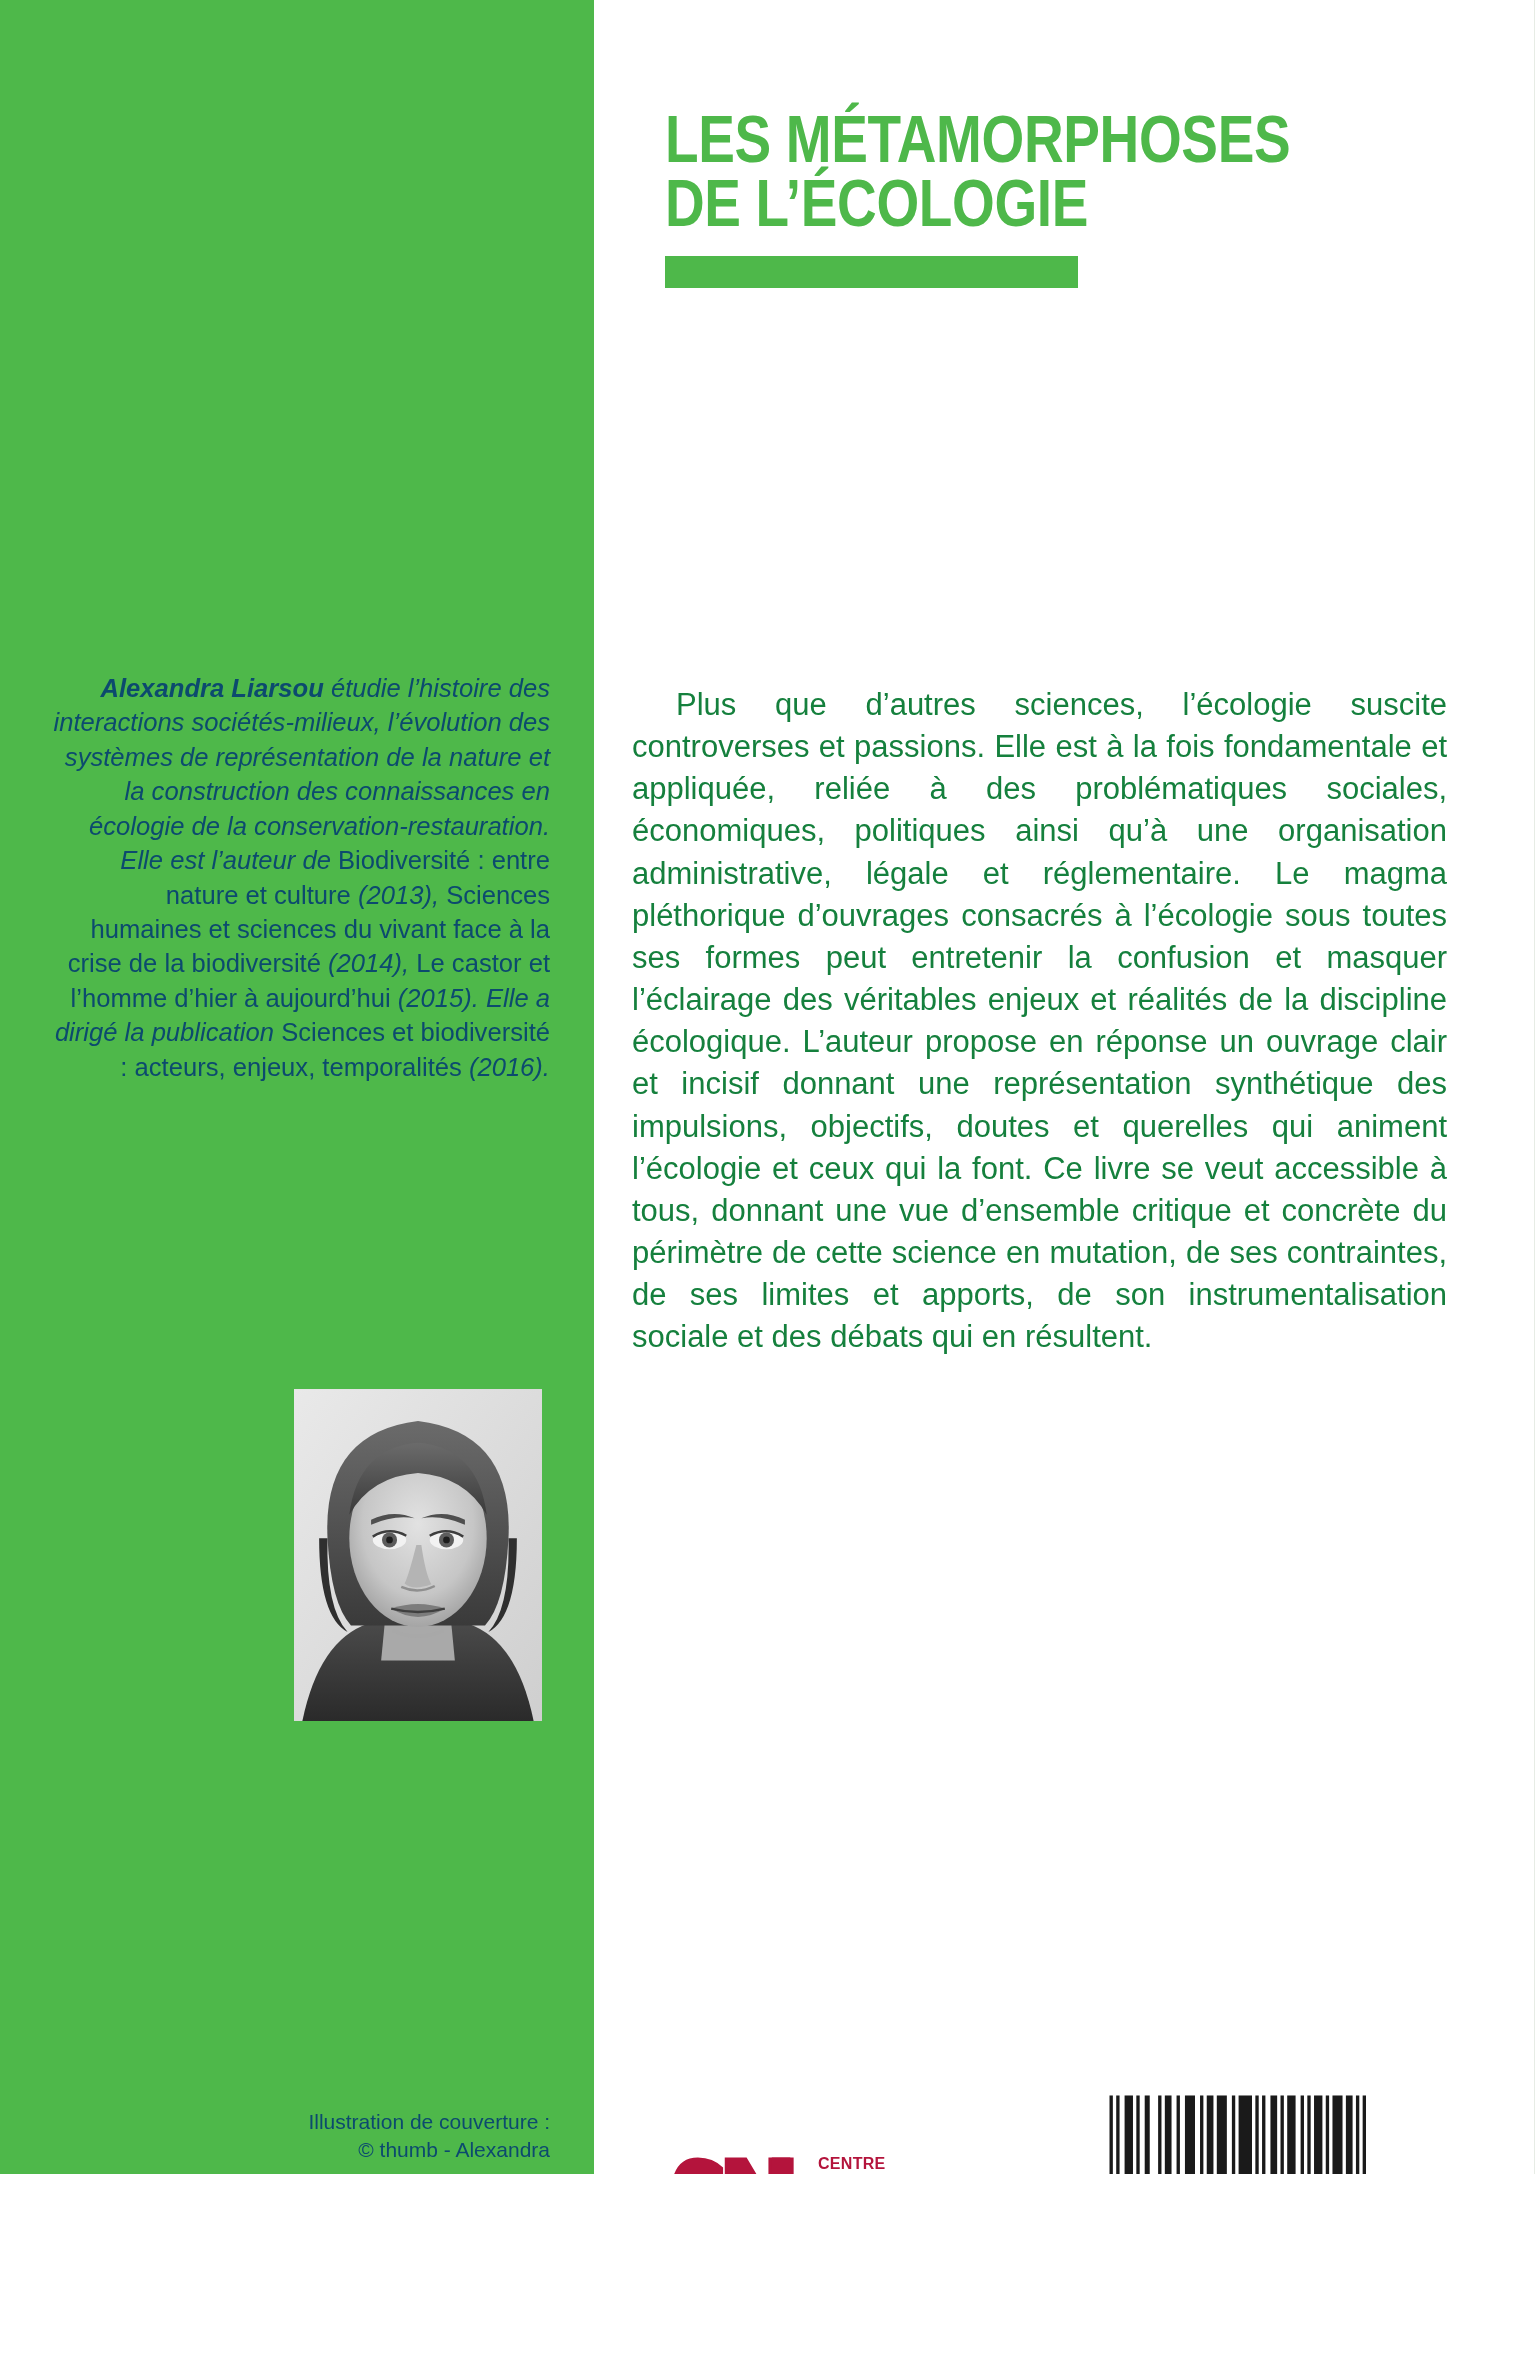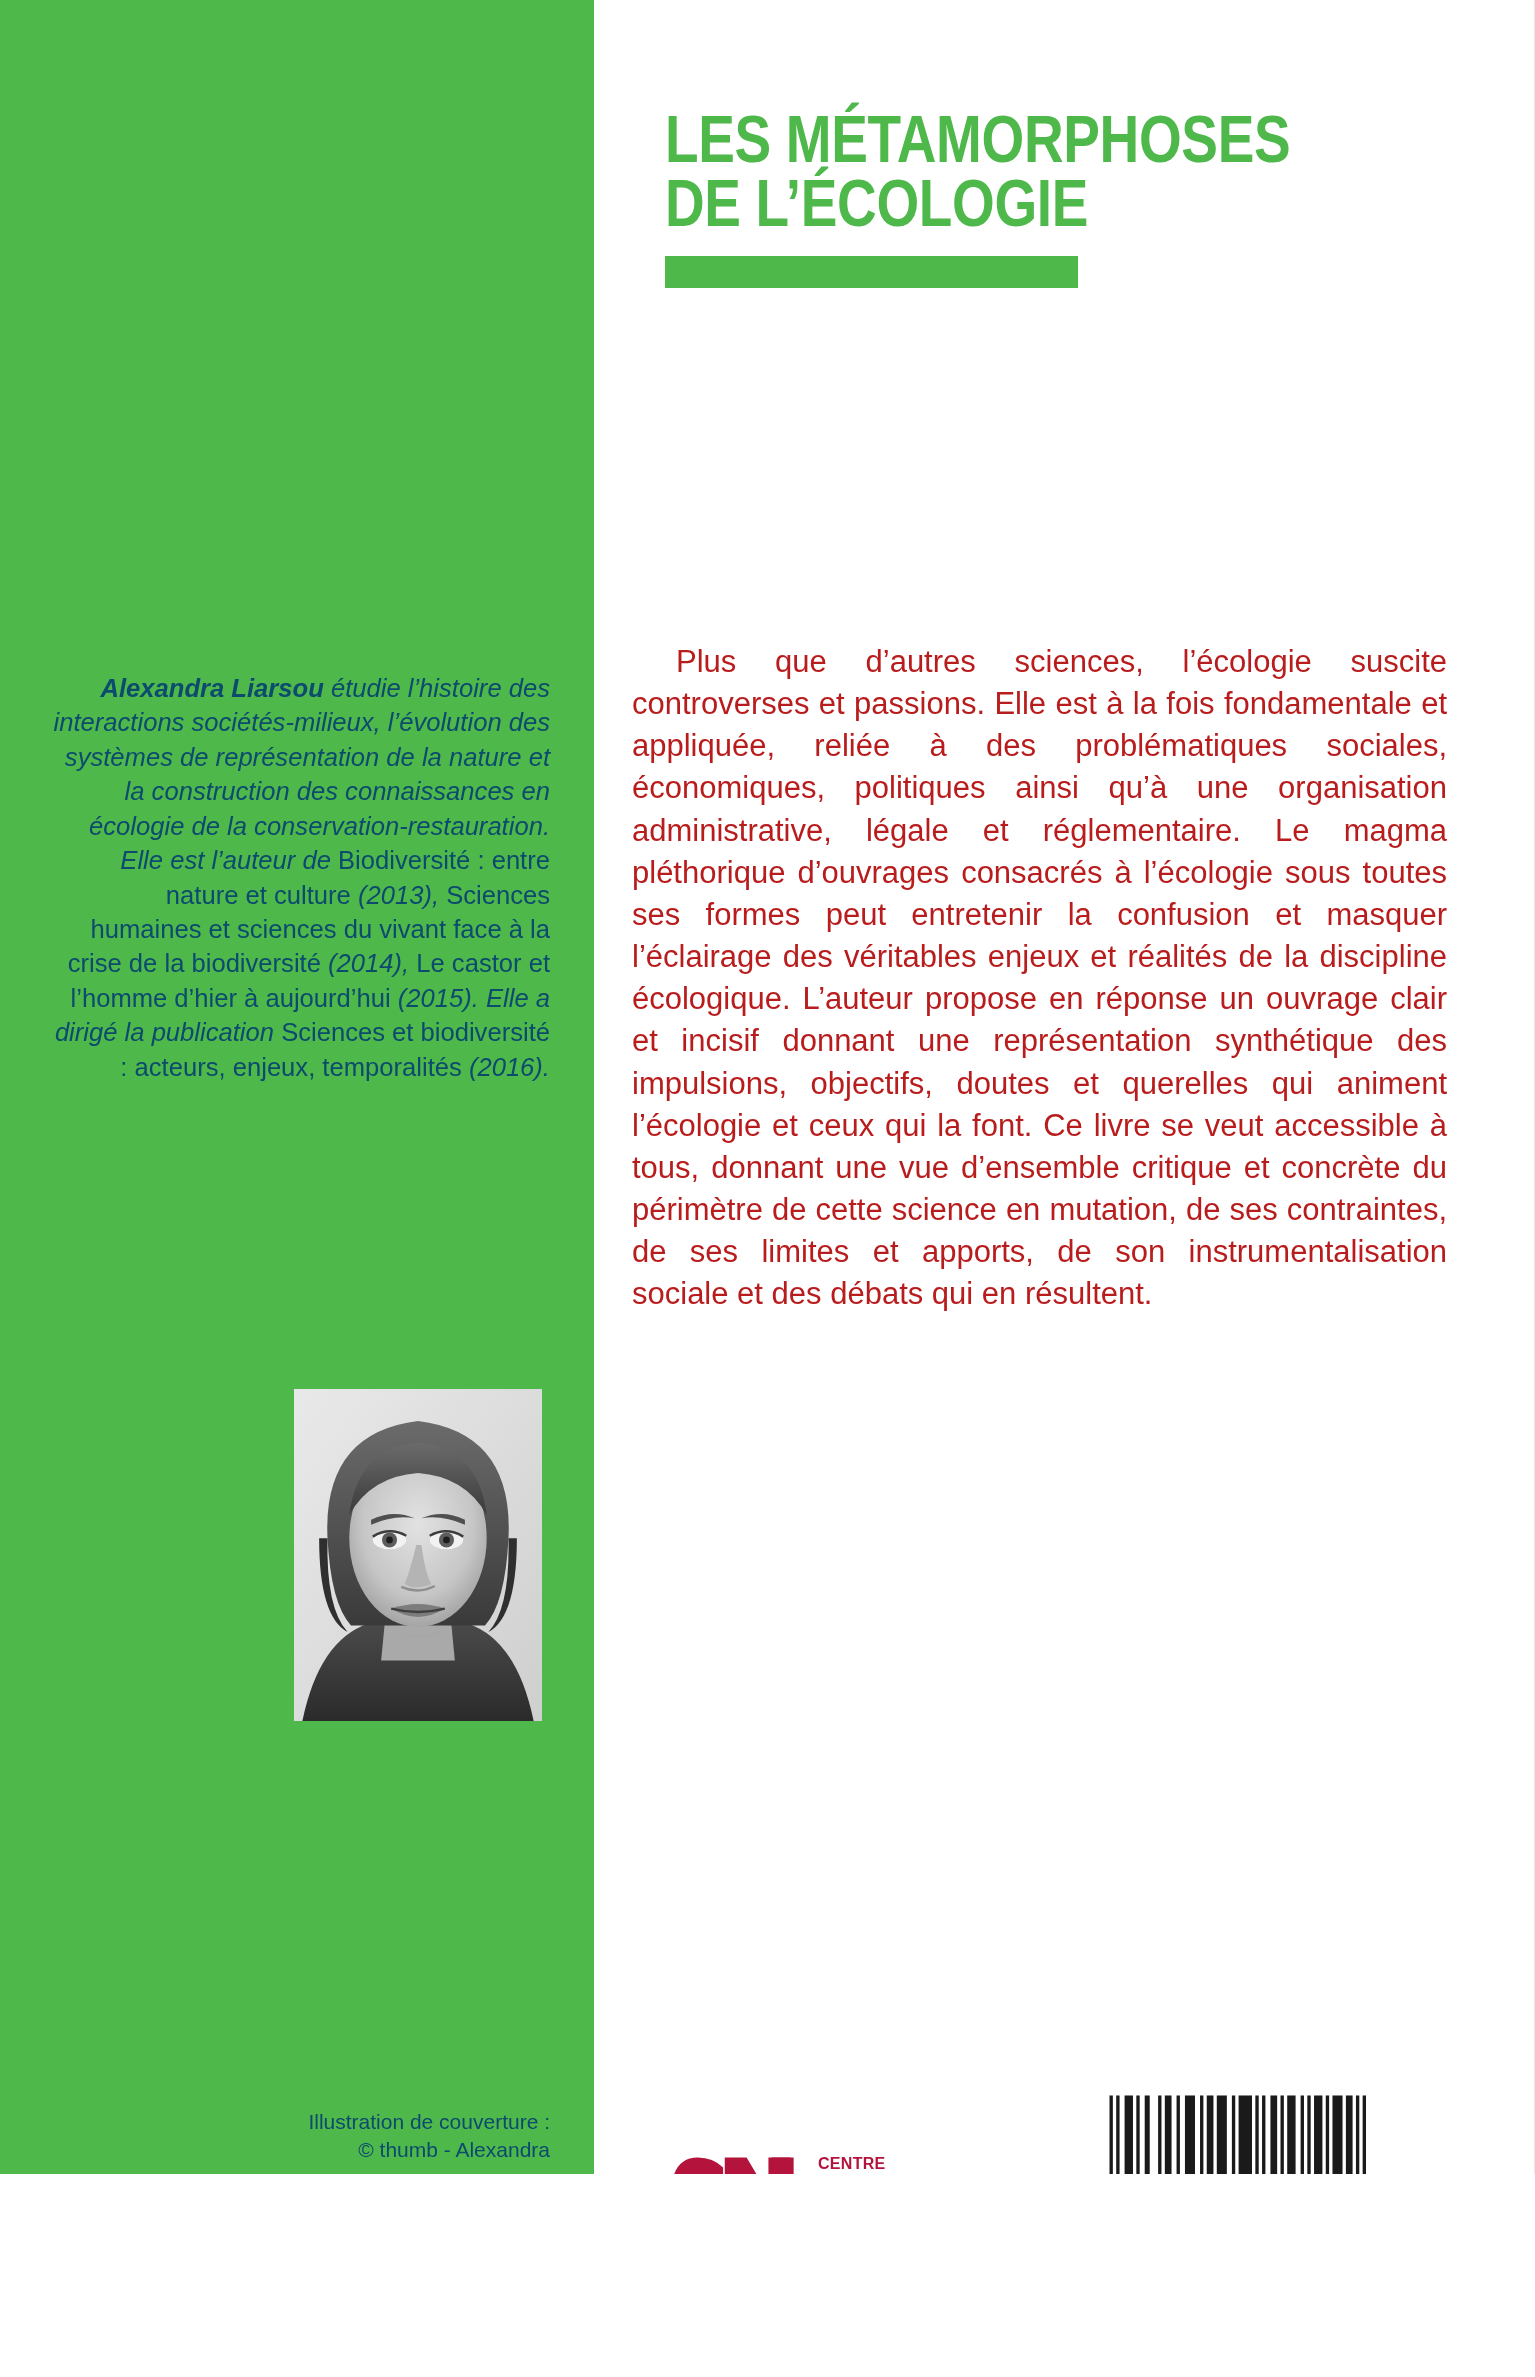--- a/index.html
+++ b/index.html
@@ -81,23 +81,23 @@
     height: 332px;
     overflow: hidden;
     background: #cfcfcf;
   }
   .photo-frame svg { display: block; }
 
   
   .blurb {
     position: absolute;
     left: 632px;
-    top: 641px;
+    top: 684px;
     width: 815px;
-    color: #b91c1c;
+    color: #15803d;
     font-size: 31px;
     line-height: 1.36;
     text-align: justify;
     text-indent: 44px;
     font-family: "Liberation Sans Narrow", "Liberation Sans", sans-serif;
   }
 
   
   .credits {
     position: absolute;

